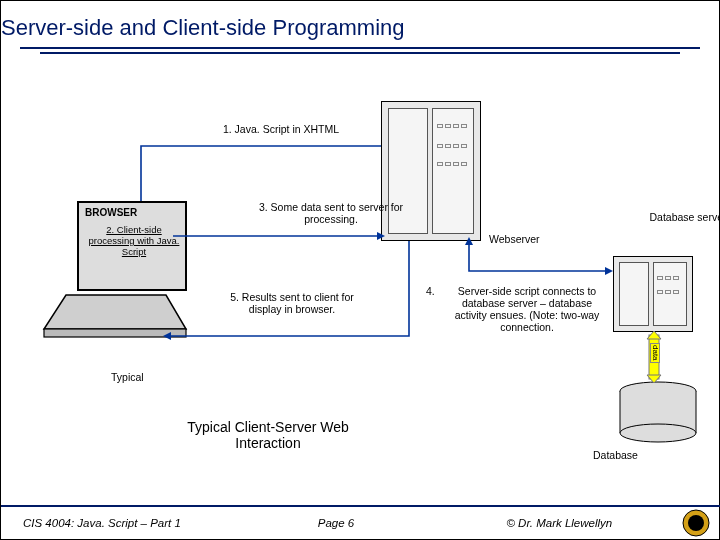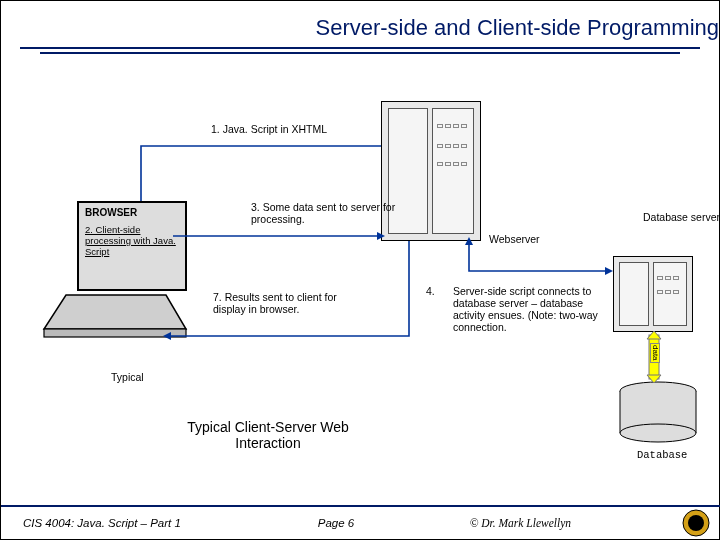--- a/index.html
+++ b/index.html
@@ -1,21 +1,21 @@
 <!DOCTYPE html>
 <html><head>
 <meta charset="utf-8">
 <style>
   * { box-sizing: border-box; margin: 0; padding: 0; }
   body { width: 720px; height: 540px; font-family: Arial, sans-serif; background: #fff; position: relative; }
   .slide { width: 720px; height: 540px; border: 1px solid #000; position: relative; background: #fff; }
-  .title { font-size: 22px; color: #001a66; text-align: right; padding-top: 14px; padding-bottom: 6px; }
+  .title { font-size: 22px; color: #001a66; text-align: left; padding-top: 14px; padding-bottom: 6px; }
   .rule { border: none; border-top: 2px solid #001a66; margin: 0 auto; }
   .diagram { position: absolute; left: 0; top: 80px; width: 720px; height: 380px; }
-  .txt { position: absolute; font-size: 10.5px; line-height: 1.15; color: #000; }
+  .txt { position: absolute; font-size: 10.5px; line-height: 1.15; color: #000; text-align: center; }
   .laptop { position: absolute; }
   .server-box { position: absolute; border: 1px solid #000; background: #e8e8e8; }
   .sbay { position: absolute; border: 1px solid #555; background: #f5f5f5; }
   .sslot { display: inline-block; width: 6px; height: 4px; border: 1px solid #888; margin: 1px; }
   .db-cyl { position: absolute; }
   .footer { position: absolute; left: 0; bottom: 0; width: 720px; height: 34px; border-top: 2px solid #001a66; font-size: 11.5px; font-style: italic; color: #000; display: flex; align-items: center; }
   .footer .fcell { flex: 1; padding: 0 22px; }
   .footer .logo { width: 50px; display:flex; align-items:center; justify-content:center; }
   svg.arrow { position: absolute; overflow: visible; }
   .datatab { position: absolute; font-size: 8px; background: #ffff00; border:1px solid #888; padding: 1px 0; writing-mode: vertical-rl; text-orientation: mixed; line-height: 1; }
@@ -69,21 +69,21 @@
       </div>
     </div>
 
     <div class="txt" style="left:210px; top:120px; width:160px;margin-left:40px;">3.  Some data sent to server for processing.</div>
 
     <svg class="arrow" style="left:0; top:0;" width="720" height="380">
       <path d="M 172 155 L 380 155" stroke="#003399" stroke-width="1.6" fill="none"></path>
       <polygon points="384,155 376,151 376,159" fill="#003399"></polygon>
     </svg>
 
-    <div class="txt" style="left:212px; top:210px; width:158px;">7.  Results sent to client for display in browser.</div>
+    <div class="txt" style="left:212px; top:210px; width:158px;">5.  Results sent to client for display in browser.</div>
     <svg class="arrow" style="left:0; top:0;" width="720" height="380">
       <path d="M 408 160 L 408 255 L 166 255" stroke="#003399" stroke-width="1.6" fill="none"></path>
       <polygon points="162,255 170,251 170,259" fill="#003399"></polygon>
     </svg>
 
     <div class="txt" style="left:110px; top:290px;">Typical</div>
 
     <div class="server-box" style="left:612px; top:175px; width:80px; height:76px;">
       <div class="sbay" style="left:5px; top:5px; width:30px; height:64px;"></div>
       <div class="sbay" style="left:39px; top:5px; width:34px; height:64px;">
@@ -108,37 +108,37 @@
 
     <div class="db-cyl" style="left:615px; top:300px;">
       <svg width="84" height="64">
         <ellipse cx="42" cy="10" rx="38" ry="9" fill="#ddd" stroke="#000"></ellipse>
         <rect x="4" y="10" width="76" height="42" fill="#ddd" stroke="none"></rect>
         <path d="M 4 10 L 4 52" stroke="#000"></path>
         <path d="M 80 10 L 80 52" stroke="#000"></path>
         <ellipse cx="42" cy="52" rx="38" ry="9" fill="#ddd" stroke="#000"></ellipse>
       </svg>
     </div>
-    <div class="txt" style="left:636px; top:368px;font-family:Liberation Mono, monospace;">Database</div>
+    <div class="txt" style="left:592px; top:368px;">Database</div>
 
     <svg class="arrow" style="left:0; top:0;" width="720" height="380">
       <rect x="648" y="254" width="10" height="44" fill="#ffff00" stroke="#777"></rect>
       <polygon points="653,250 646,258 660,258" fill="#ffff00" stroke="#777"></polygon>
       <polygon points="653,302 646,294 660,294" fill="#ffff00" stroke="#777"></polygon>
     </svg>
     <div class="datatab" style="left:649px; top:262px;">data</div>
 
     <div class="txt" style="left:162px; top:338px; width:210px; font-size:14px; text-align:center;">Typical Client-Server Web Interaction</div>
 
   </div>
 
   <div class="footer">
     <div class="fcell">CIS 4004: Java. Script – Part 1</div>
     <div class="fcell" style="text-align:center;">Page 6</div>
-    <div class="fcell" style="font-family:Liberation Serif, serif;">© Dr. Mark Llewellyn</div>
+    <div class="fcell" style="text-align:center;">© Dr. Mark Llewellyn</div>
     <div class="logo">
       <svg width="30" height="30">
           <circle cx="15" cy="15" r="13" fill="#d4a017" stroke="#000"></circle>
           <circle cx="15" cy="15" r="8" fill="#000"></circle>
         </svg>
     </div>
   </div>
 
 </div>
 

